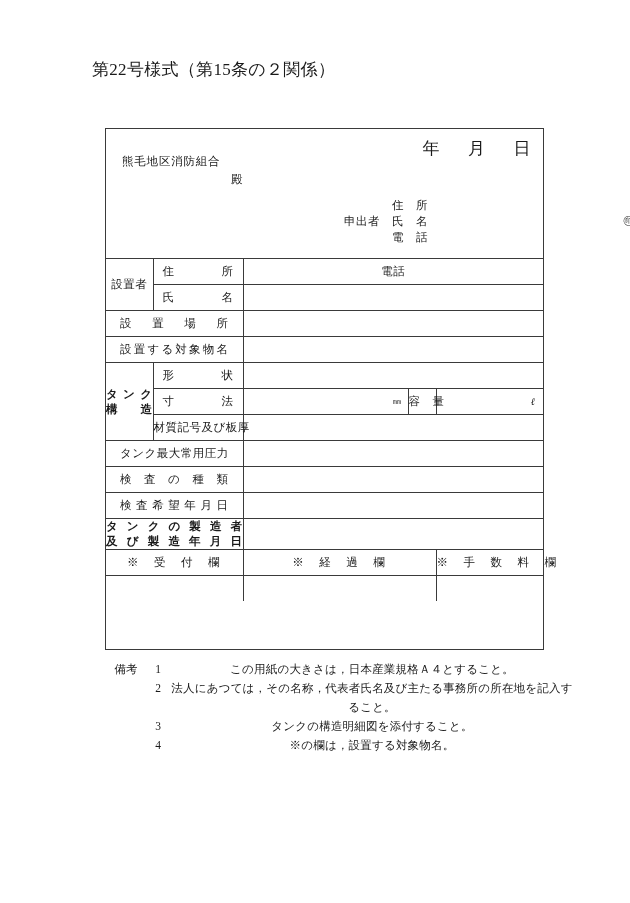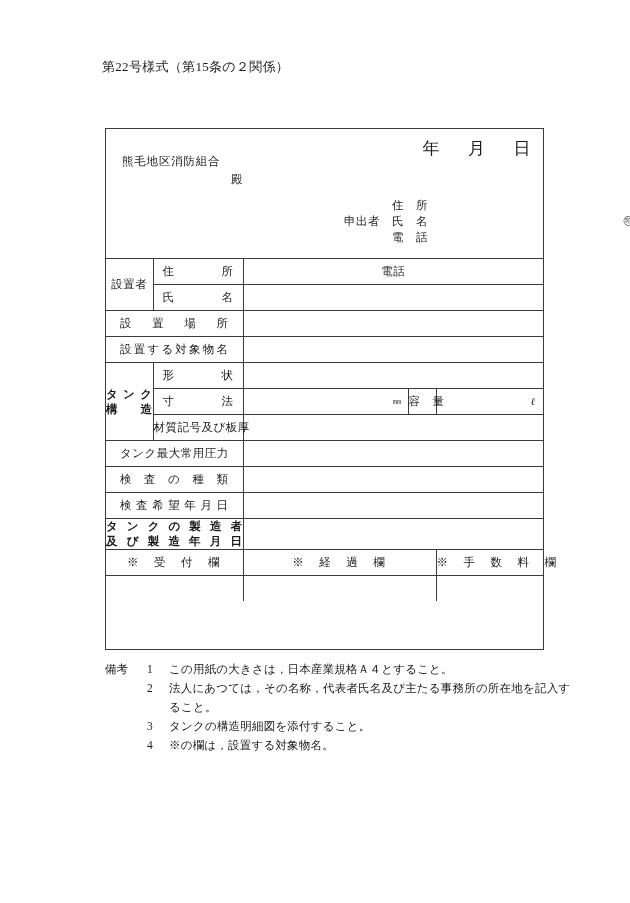--- a/index.html
+++ b/index.html
@@ -19,23 +19,23 @@
   .page {
     position: absolute;
     left: 0; top: 0;
     width: 630px;
     height: 903px;
   }
 
   
   .form-no {
     position: absolute;
-    left: 102px;
+    left: 92px;
     top: 58px;
-    font-size: 13px;
+    font-size: 17px;
     letter-spacing: 0.3px;
     white-space: nowrap;
   }
 
   .title-block {
     position: absolute;
     left: 247px;
     top: 76px;
     width: 300px;
     height: 48px;
@@ -210,20 +210,21 @@
   }
   .tall { height: 84px; }
 
   
   .remarks {
     position: absolute;
     left: 105px;
     top: 660px;
     width: 470px;
     font-size: 11.5px;
+    text-align: center;
   }
   .remarks-row {
     display: flex;
     align-items: flex-start;
     line-height: 19px;
   }
   .remarks-label {
     width: 42px;
     flex: 0 0 42px;
     white-space: nowrap;

